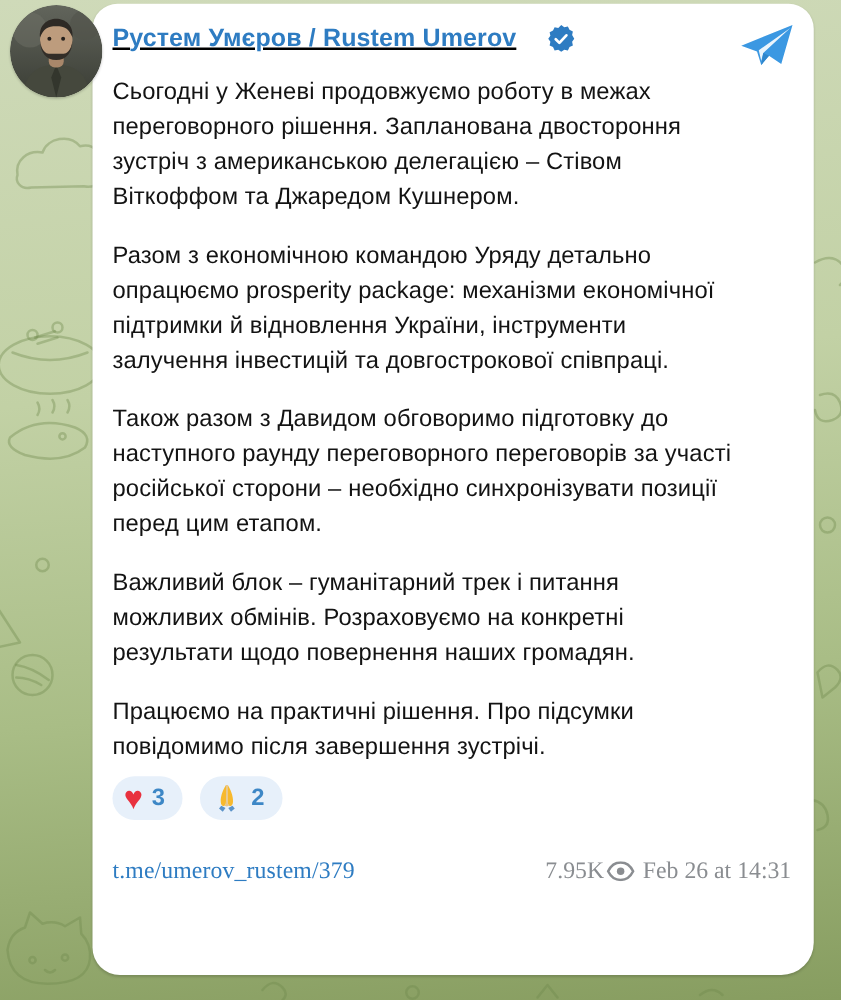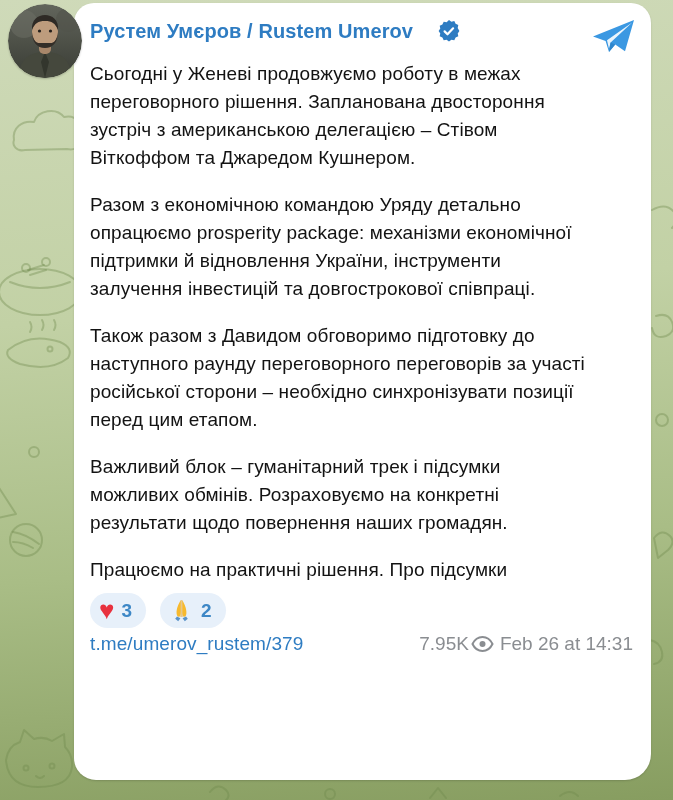--- a/index.html
+++ b/index.html
@@ -11,36 +11,36 @@
   .doodles{position:absolute;inset:0;width:673px;height:800px;pointer-events:none;}
   .doodles path,.doodles circle,.doodles ellipse,.doodles line{
     fill:none;stroke:#6f8a4c;stroke-opacity:.38;stroke-width:2;stroke-linecap:round;stroke-linejoin:round;
   }
   .bubble{
     position:absolute;left:74px;top:3px;width:577px;min-height:777px;
     background:#ffffff;border-radius:20px 20px 26px 22px;
     box-shadow:0 1px 2px rgba(0,0,0,.15);
     box-sizing:border-box;padding:12px 18px 13px 16px;
   }
-  .header{display:flex;align-items:center;gap:25px;height:28px;margin-top:2px;position:relative;}
+  .header{display:flex;align-items:center;gap:25px;height:28px;margin-top:2px;position:relative;text-decoration:underline;}
   .channel-name{font-size:20px;font-weight:bold;color:#2e7cc2;cursor:pointer;letter-spacing:.1px;}
   .badge{display:inline-flex;width:22px;height:22px;}
   .plane{position:absolute;right:-2px;top:2px;width:43px;height:34px;cursor:pointer;}
   .message{margin-top:15px;}
   .para{margin:0 0 19px 0;}
   .para:last-child{margin-bottom:0;}
   .line{font-size:19px;line-height:28px;color:#131313;white-space:nowrap;letter-spacing:.1px;}
   .reactions{display:flex;gap:14px;margin-top:9px;}
   .pill{
     display:inline-flex;align-items:center;gap:7px;height:35px;
     background:#e7f0fa;border-radius:18px;padding:0 14px 0 9px;cursor:pointer;
   }
   .heart-glyph{font-size:26px;line-height:1;color:#e8313e;transform:translateY(-1px);}
   .pill .count{font-size:19px;font-weight:bold;color:#3d87c6;}
-  .footer{display:flex;align-items:center;justify-content:space-between;margin-top:2px;height:27px;}
+  .footer{display:flex;align-items:center;justify-content:space-between;margin-top:27px;height:27px;font-family:Liberation Serif, serif;}
   .link{font-size:19px;color:#2e7cc2;text-decoration:none;cursor:pointer;letter-spacing:.1px;}
   .meta{display:flex;align-items:center;gap:2px;color:#8a8d91;font-size:19px;}
   .meta .date{margin-left:4px;}
   .avatar{
     position:absolute;left:8px;top:4px;width:74px;height:74px;border-radius:50%;
     overflow:hidden;cursor:pointer;box-shadow:0 1px 2px rgba(0,0,0,.2);
   }
 </style>
 </head>
 <body>
@@ -114,26 +114,27 @@
         <div class="line">підтримки й відновлення України, інструменти</div>
         <div class="line">залучення інвестицій та довгострокової співпраці.</div>
       </div>
       <div class="para">
         <div class="line">Також разом з Давидом обговоримо підготовку до</div>
         <div class="line">наступного раунду переговорного переговорів за участі</div>
         <div class="line">російської сторони – необхідно синхронізувати позиції</div>
         <div class="line">перед цим етапом.</div>
       </div>
       <div class="para">
-        <div class="line">Важливий блок – гуманітарний трек і підсумки</div>
+        <div class="line">Важливий блок – гуманітарний трек і питання</div>
         <div class="line">можливих обмінів. Розраховуємо на конкретні</div>
         <div class="line">результати щодо повернення наших громадян.</div>
       </div>
       <div class="para">
         <div class="line">Працюємо на практичні рішення. Про підсумки</div>
+        <div class="line">повідомимо після завершення зустрічі.</div>
       </div>
     </div>
 
   <div class="reactions">
     <div class="pill">
       <span class="heart-glyph">♥</span>
       <span class="count">3</span>
     </div>
     <div class="pill">
       <span style="display:inline-flex;">

